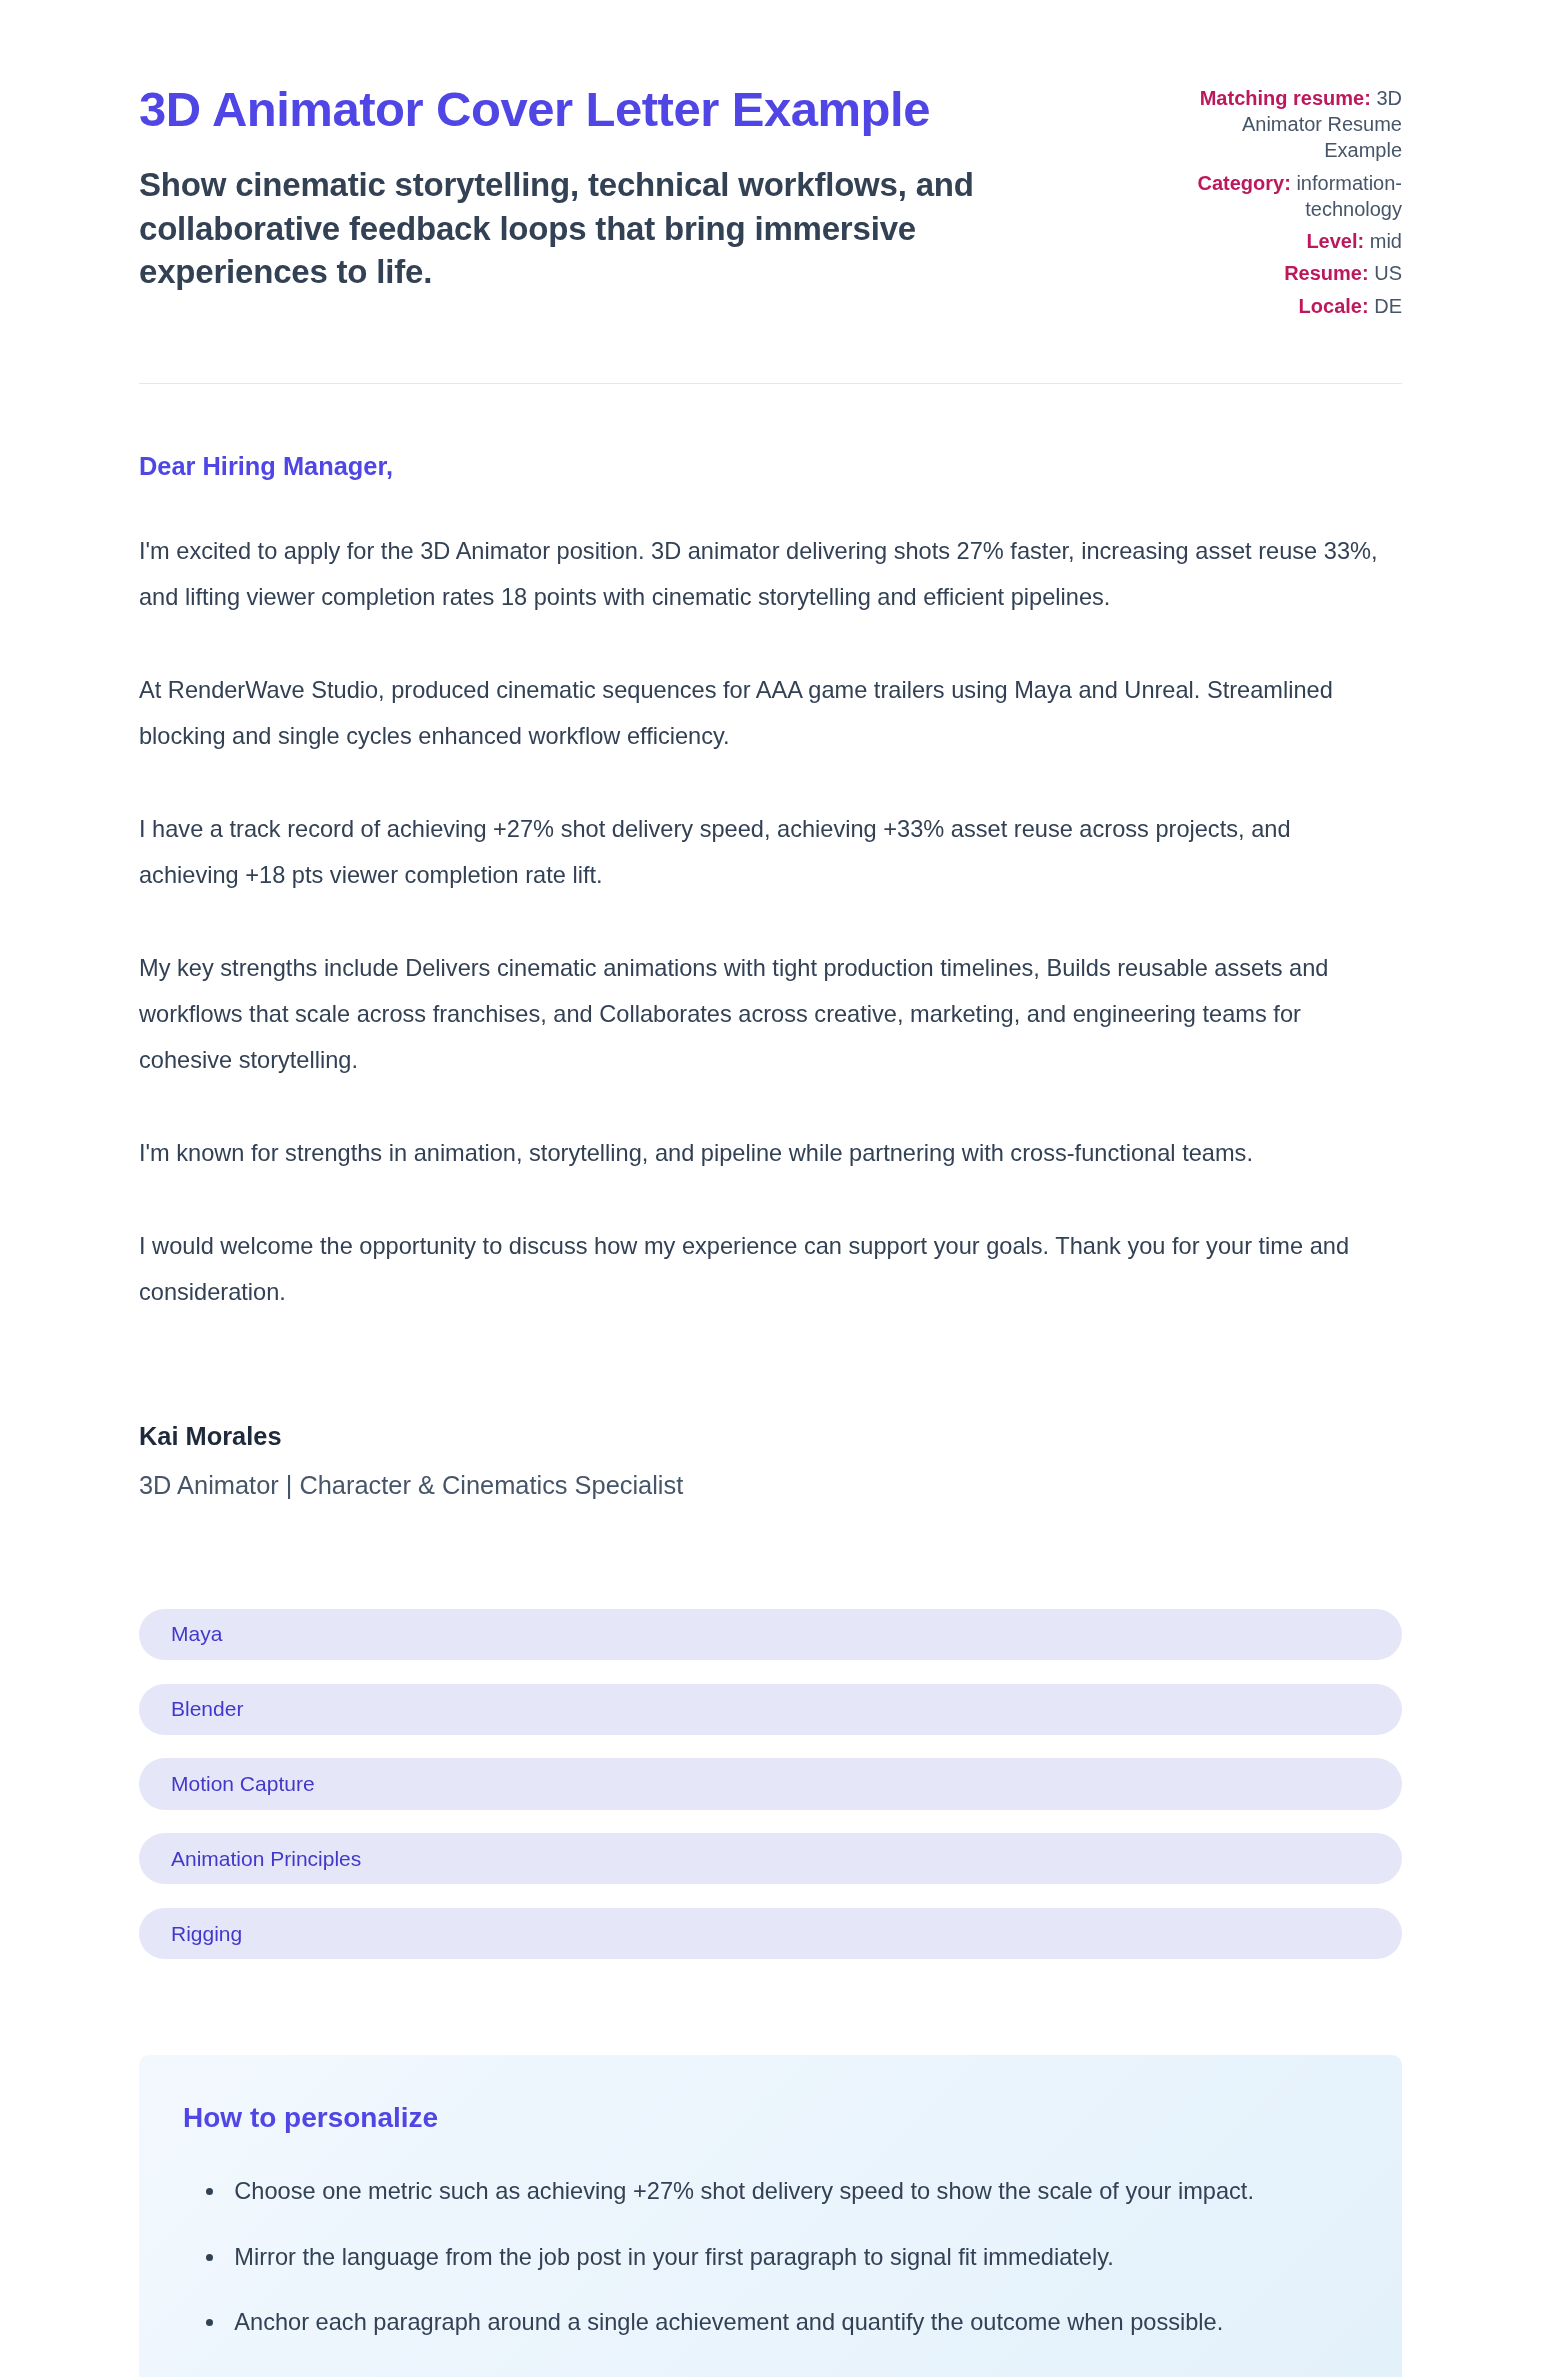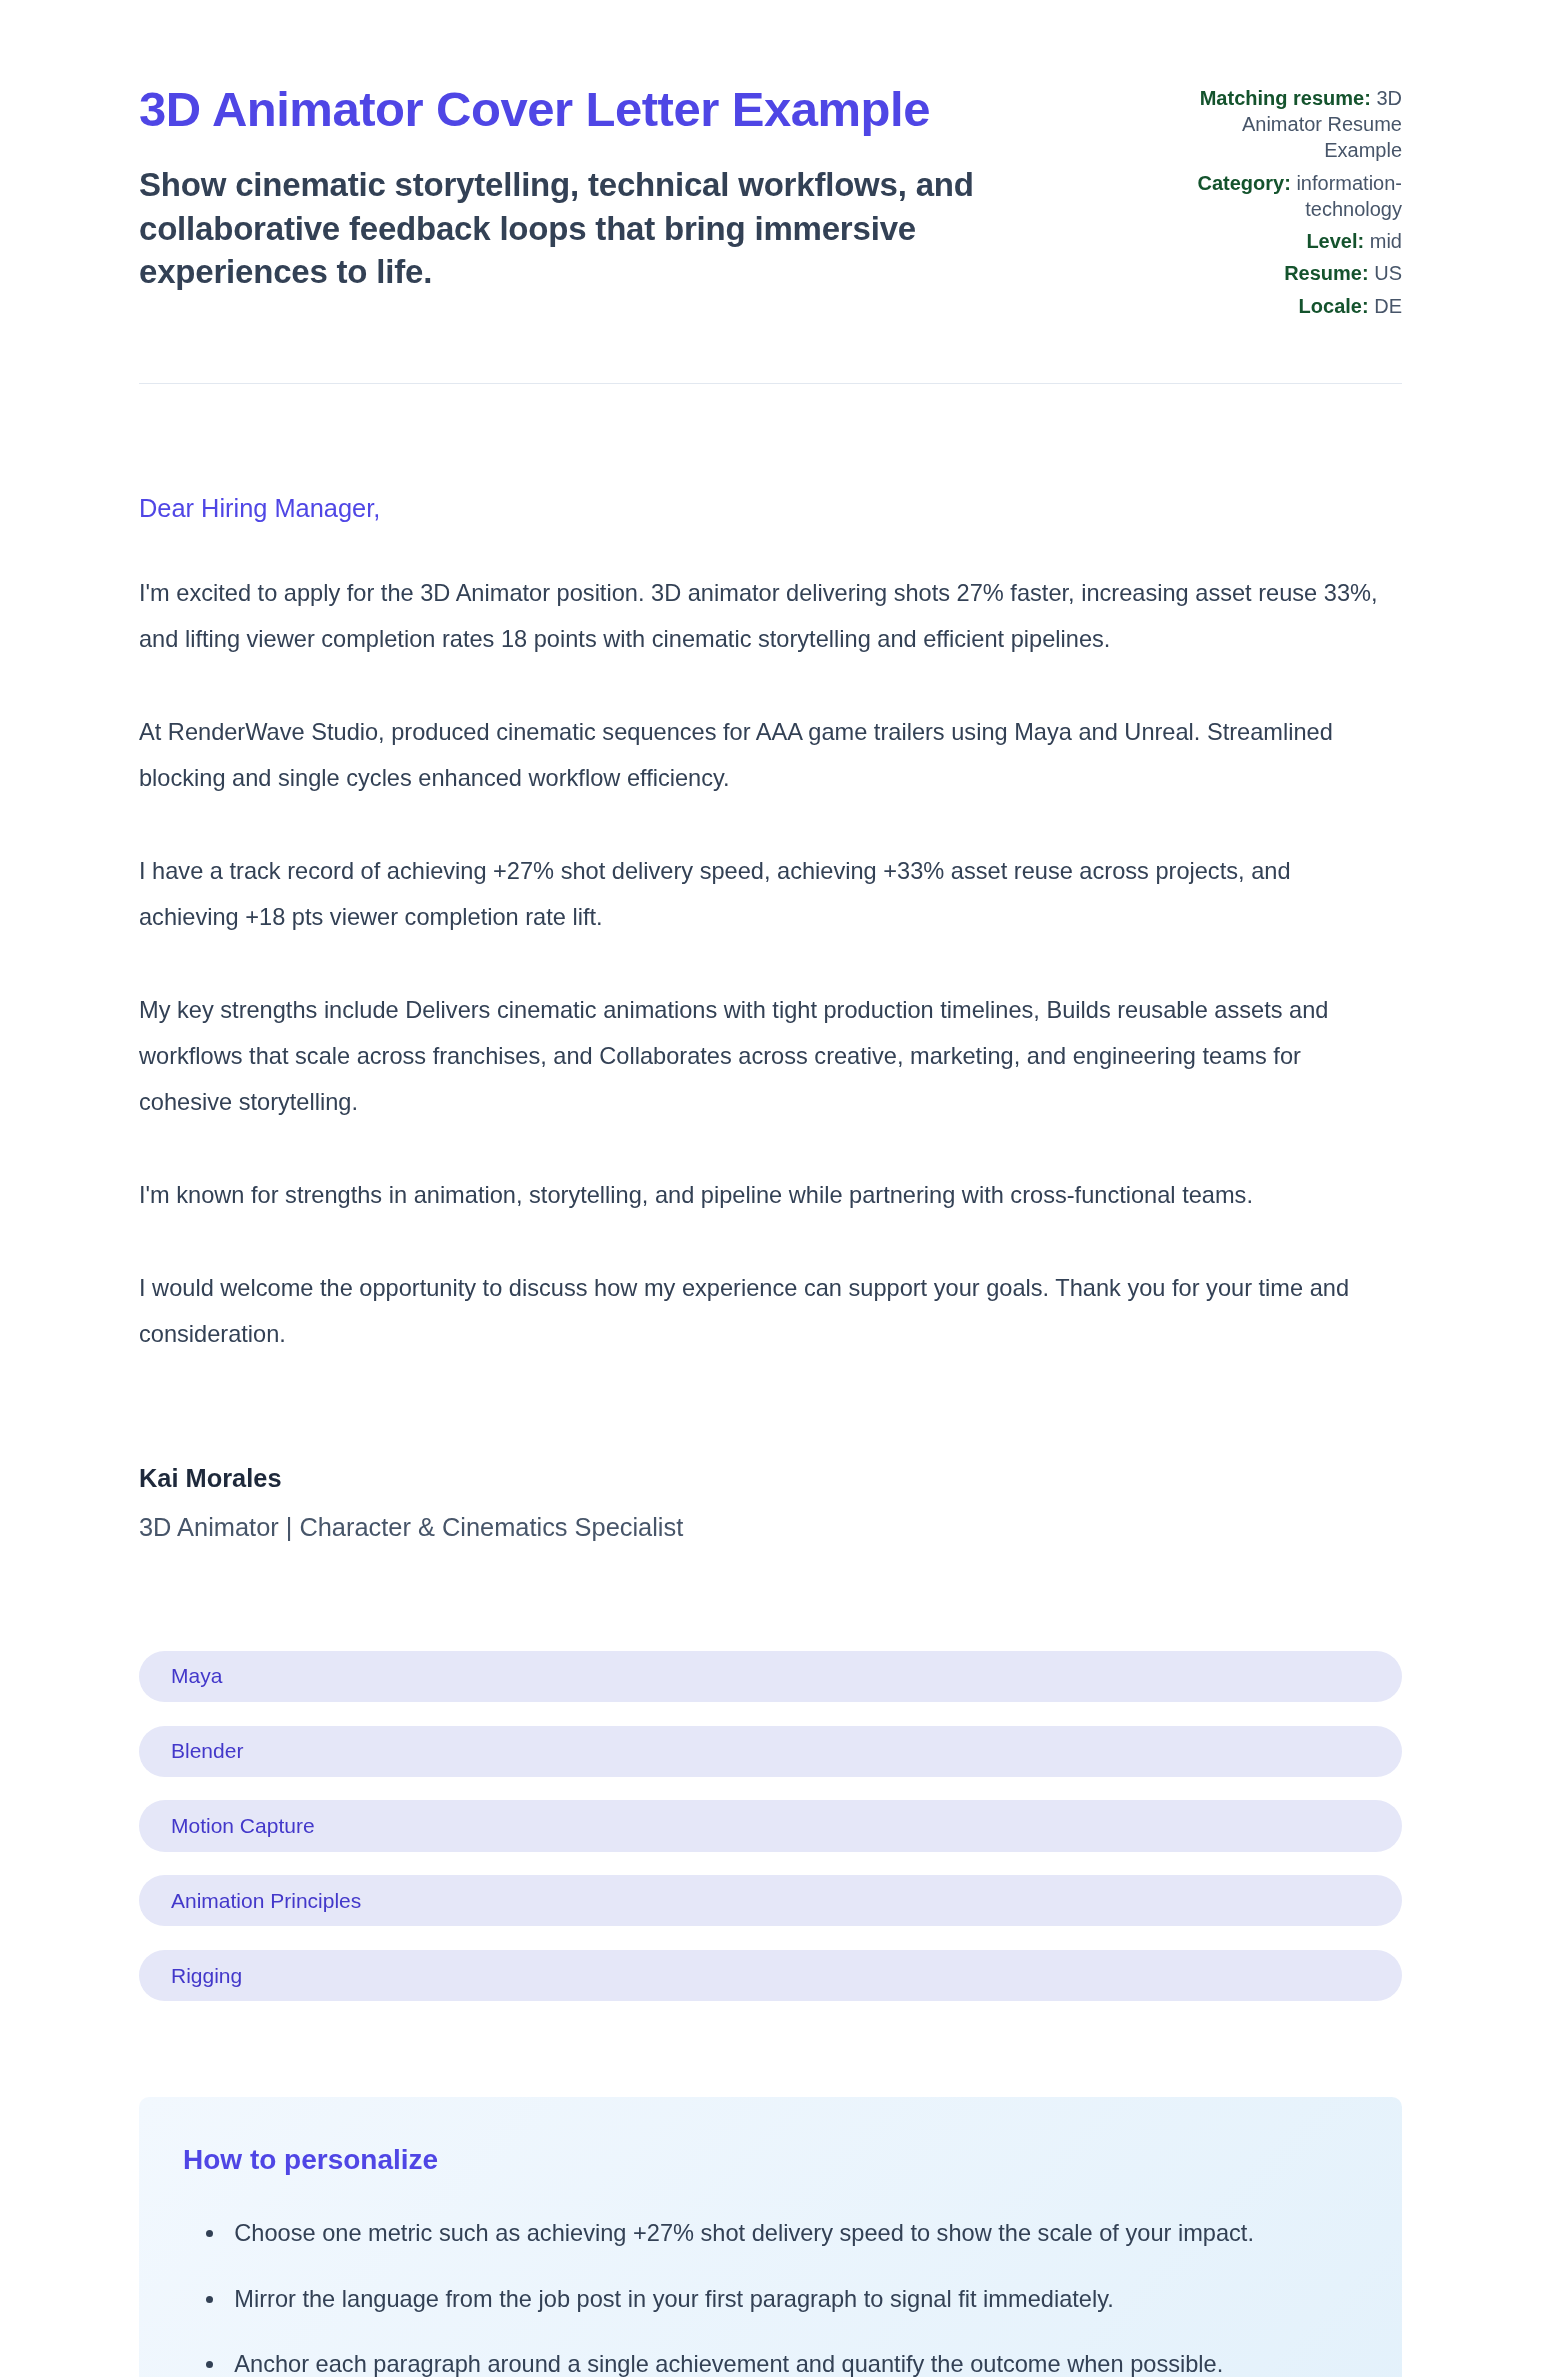--- a/index.html
+++ b/index.html
@@ -44,35 +44,35 @@
   .meta {
     flex: 0 0 auto;
     width: 227px;
     text-align: right;
     font-size: 20px;
     line-height: 1.3;
     color: #475569;
     padding-top: 5.4px;
   }
   .meta-row { margin-bottom: 6.3px; }
-  .meta-label { font-weight: 700; color: #14532d; }
+  .meta-label { font-weight: 700; color: #be185d; }
   .meta-value { font-weight: 400; color: #475569; }
 
   .divider {
     border: none;
     border-top: 1.8px solid #e2e8f0;
     margin-top: 58px;
   }
 
   
   .salutation {
-    margin-top: 110px;
+    margin-top: 68px;
     color: #4f46e5;
     font-size: 25.4px;
-    font-weight: 400;
+    font-weight: 700;
   }
   .para {
     margin-top: 47px;
     font-size: 23.6px;
     line-height: 1.95;
     color: #334155;
     max-width: 1251px;
   }
 
   .sig-name {

